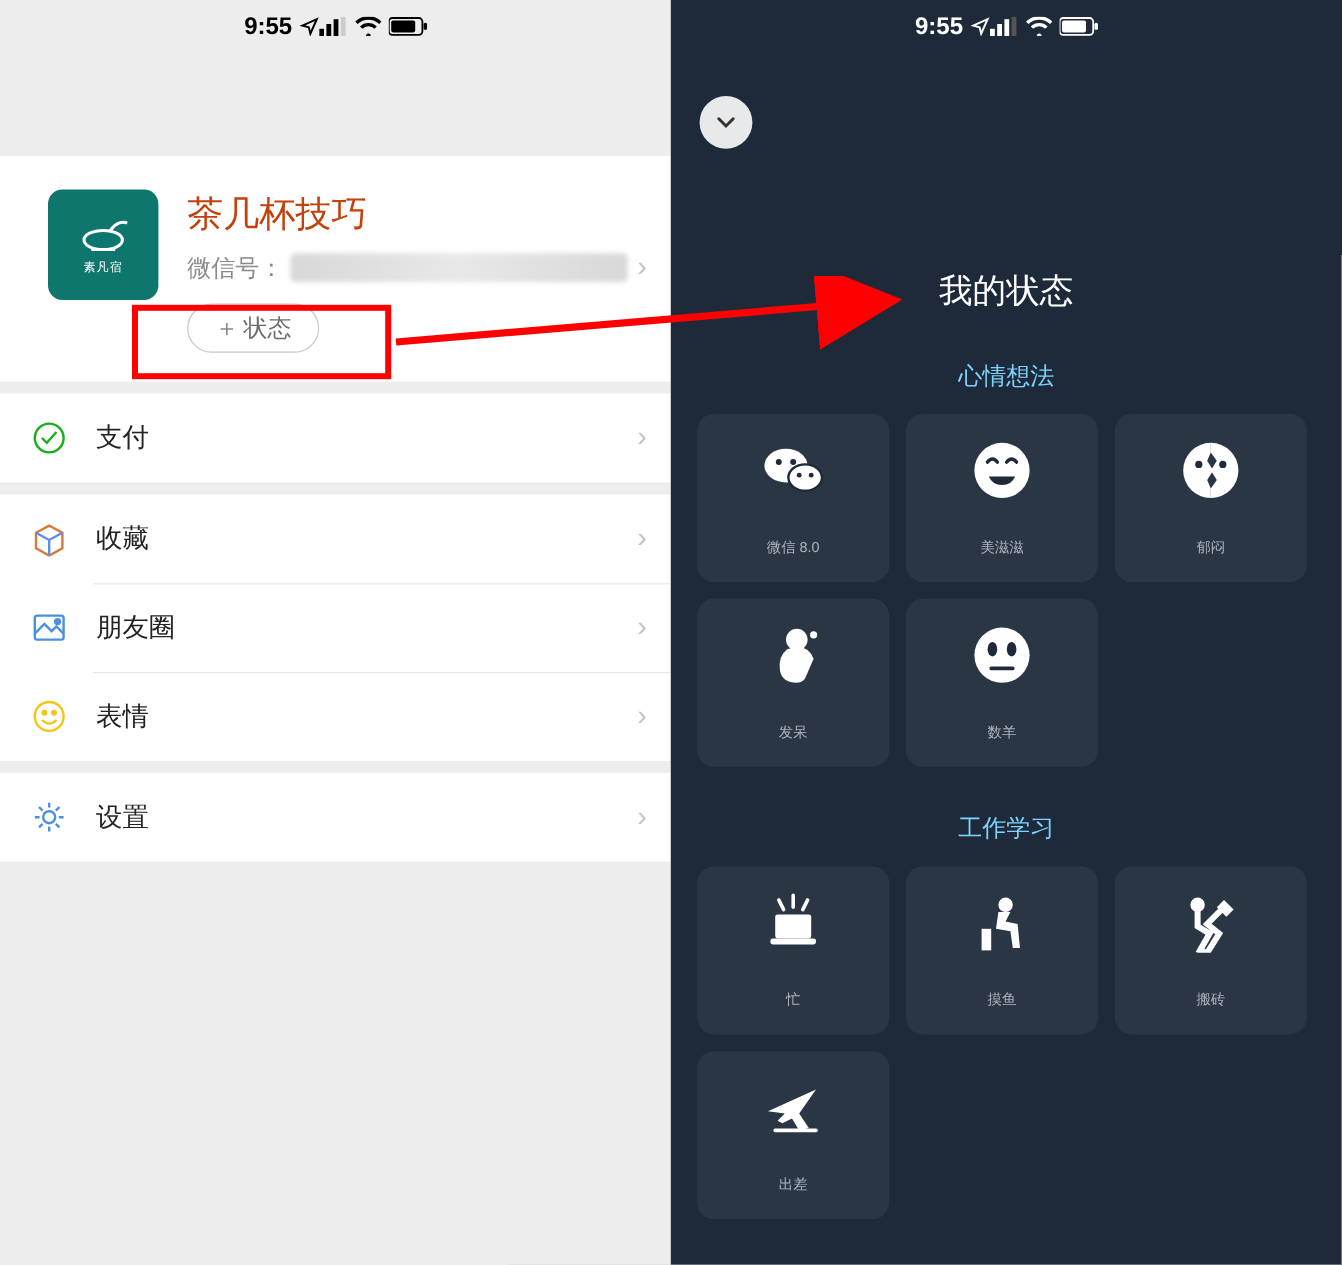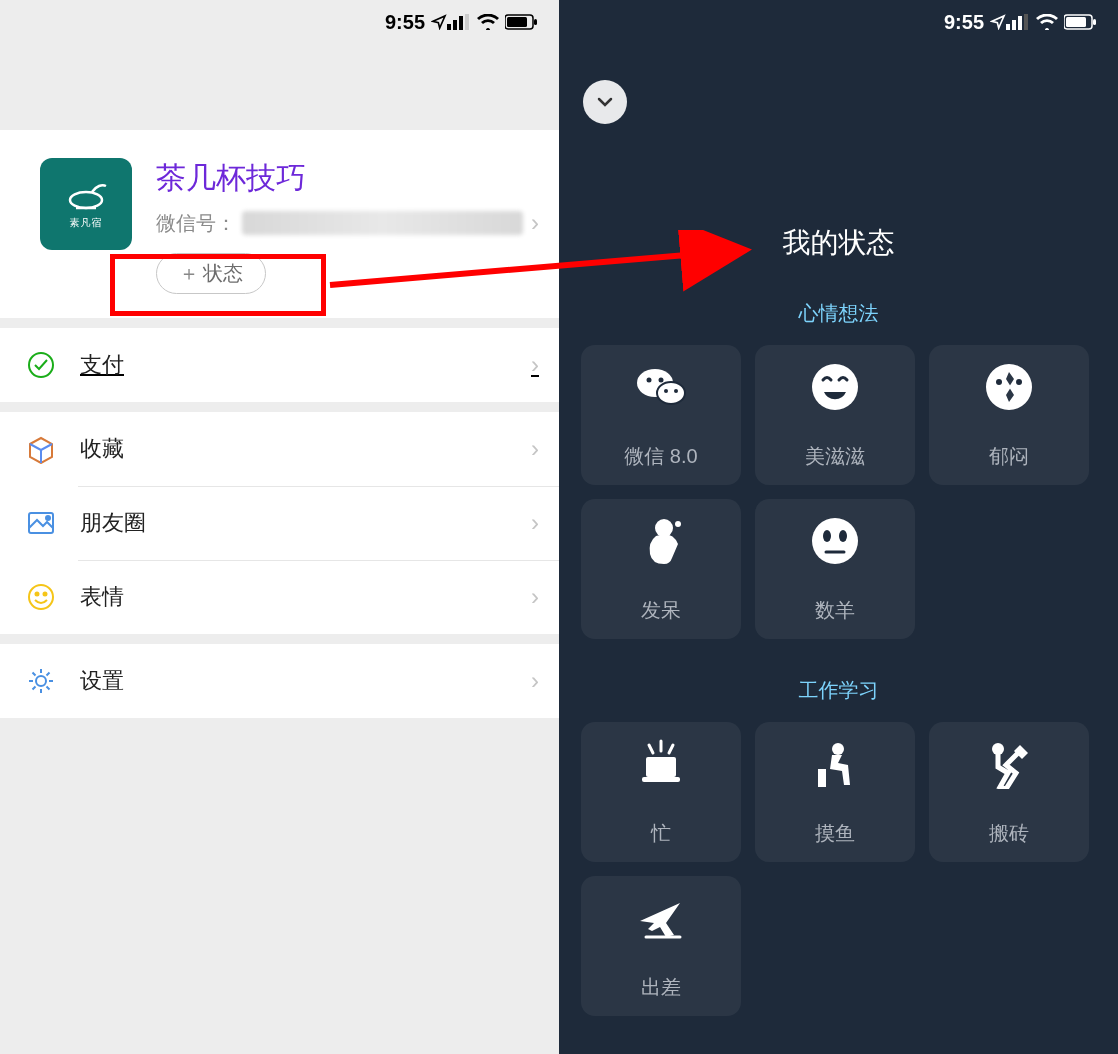--- a/index.html
+++ b/index.html
@@ -15,21 +15,21 @@
   .container { display: flex; width: 1118px; height: 1054px; }
   .screen { position: relative; flex: 0 0 559px; height: 1054px; overflow: hidden; }
   .screen-left { background: #ededed; }
   .screen-right { background: #1e2a3a; color: #fff; }
 
   
   .status-bar {
     height: 44px;
     display: flex;
     align-items: center;
-    justify-content: flex-end;
+    justify-content: center;
     padding: 0 22px;
     font-size: 20px;
     font-weight: 600;
   }
   .status-left { display: flex; align-items: center; gap: 6px; }
   .status-right { display: flex; align-items: center; gap: 6px; }
   .status-right svg { display: block; }
 
   
   .profile-block {
@@ -47,21 +47,21 @@
     flex-direction: column;
     align-items: center;
     justify-content: center;
     color: #fff;
     font-size: 11px;
     flex-shrink: 0;
   }
   .avatar svg { width: 48px; height: 32px; }
   .avatar-sub { margin-top: 6px; font-size: 10px; letter-spacing: 1px; }
   .profile-info { margin-left: 24px; flex: 1; }
-  .profile-name { font-size: 30px; font-weight: 500; color: #6d28d9; }
+  .profile-name { font-size: 30px; font-weight: 500; color: #c2410c; }
   .profile-row {
     margin-top: 10px;
     display: flex;
     align-items: center;
     font-size: 20px;
     color: #8a8a8a;
   }
   .profile-row .label { }
   .blurred {
     flex: 1;
@@ -155,21 +155,21 @@
     flex-direction: column;
     align-items: center;
     justify-content: center;
     gap: 14px;
   }
   .card .card-icon {
     width: 52px; height: 52px;
     display: flex; align-items: center; justify-content: center;
   }
   .card .card-label {
-    font-size: 20px;
+    font-size: 12px;
     color: #aeb4bd;
     margin-top: 16px;
   }
 
   
   .red-arrow {
     position: absolute;
     pointer-events: none;
     z-index: 50;
   }
@@ -223,21 +223,21 @@
         </div>
         <div class="status-pill-wrap">
           <div class="status-pill">
             <span class="plus">＋</span>
             <span>状态</span>
           </div>
         </div>
       </div>
     </div>
 
-    <div class="menu-group" style="text-decoration:underline;">
+    <div class="menu-group" style="">
       <div class="menu-item">
         <span class="menu-icon">
           <svg width="30" height="30" viewBox="0 0 30 30" fill="none" stroke="#1aad19" stroke-width="2">
               <circle cx="15" cy="15" r="12"></circle>
               <path d="M9 15 l4 4 l8 -9"></path>
             </svg>
         </span>
         <span class="menu-label">支付</span>
         <span class="chevron">›</span>
       </div>

